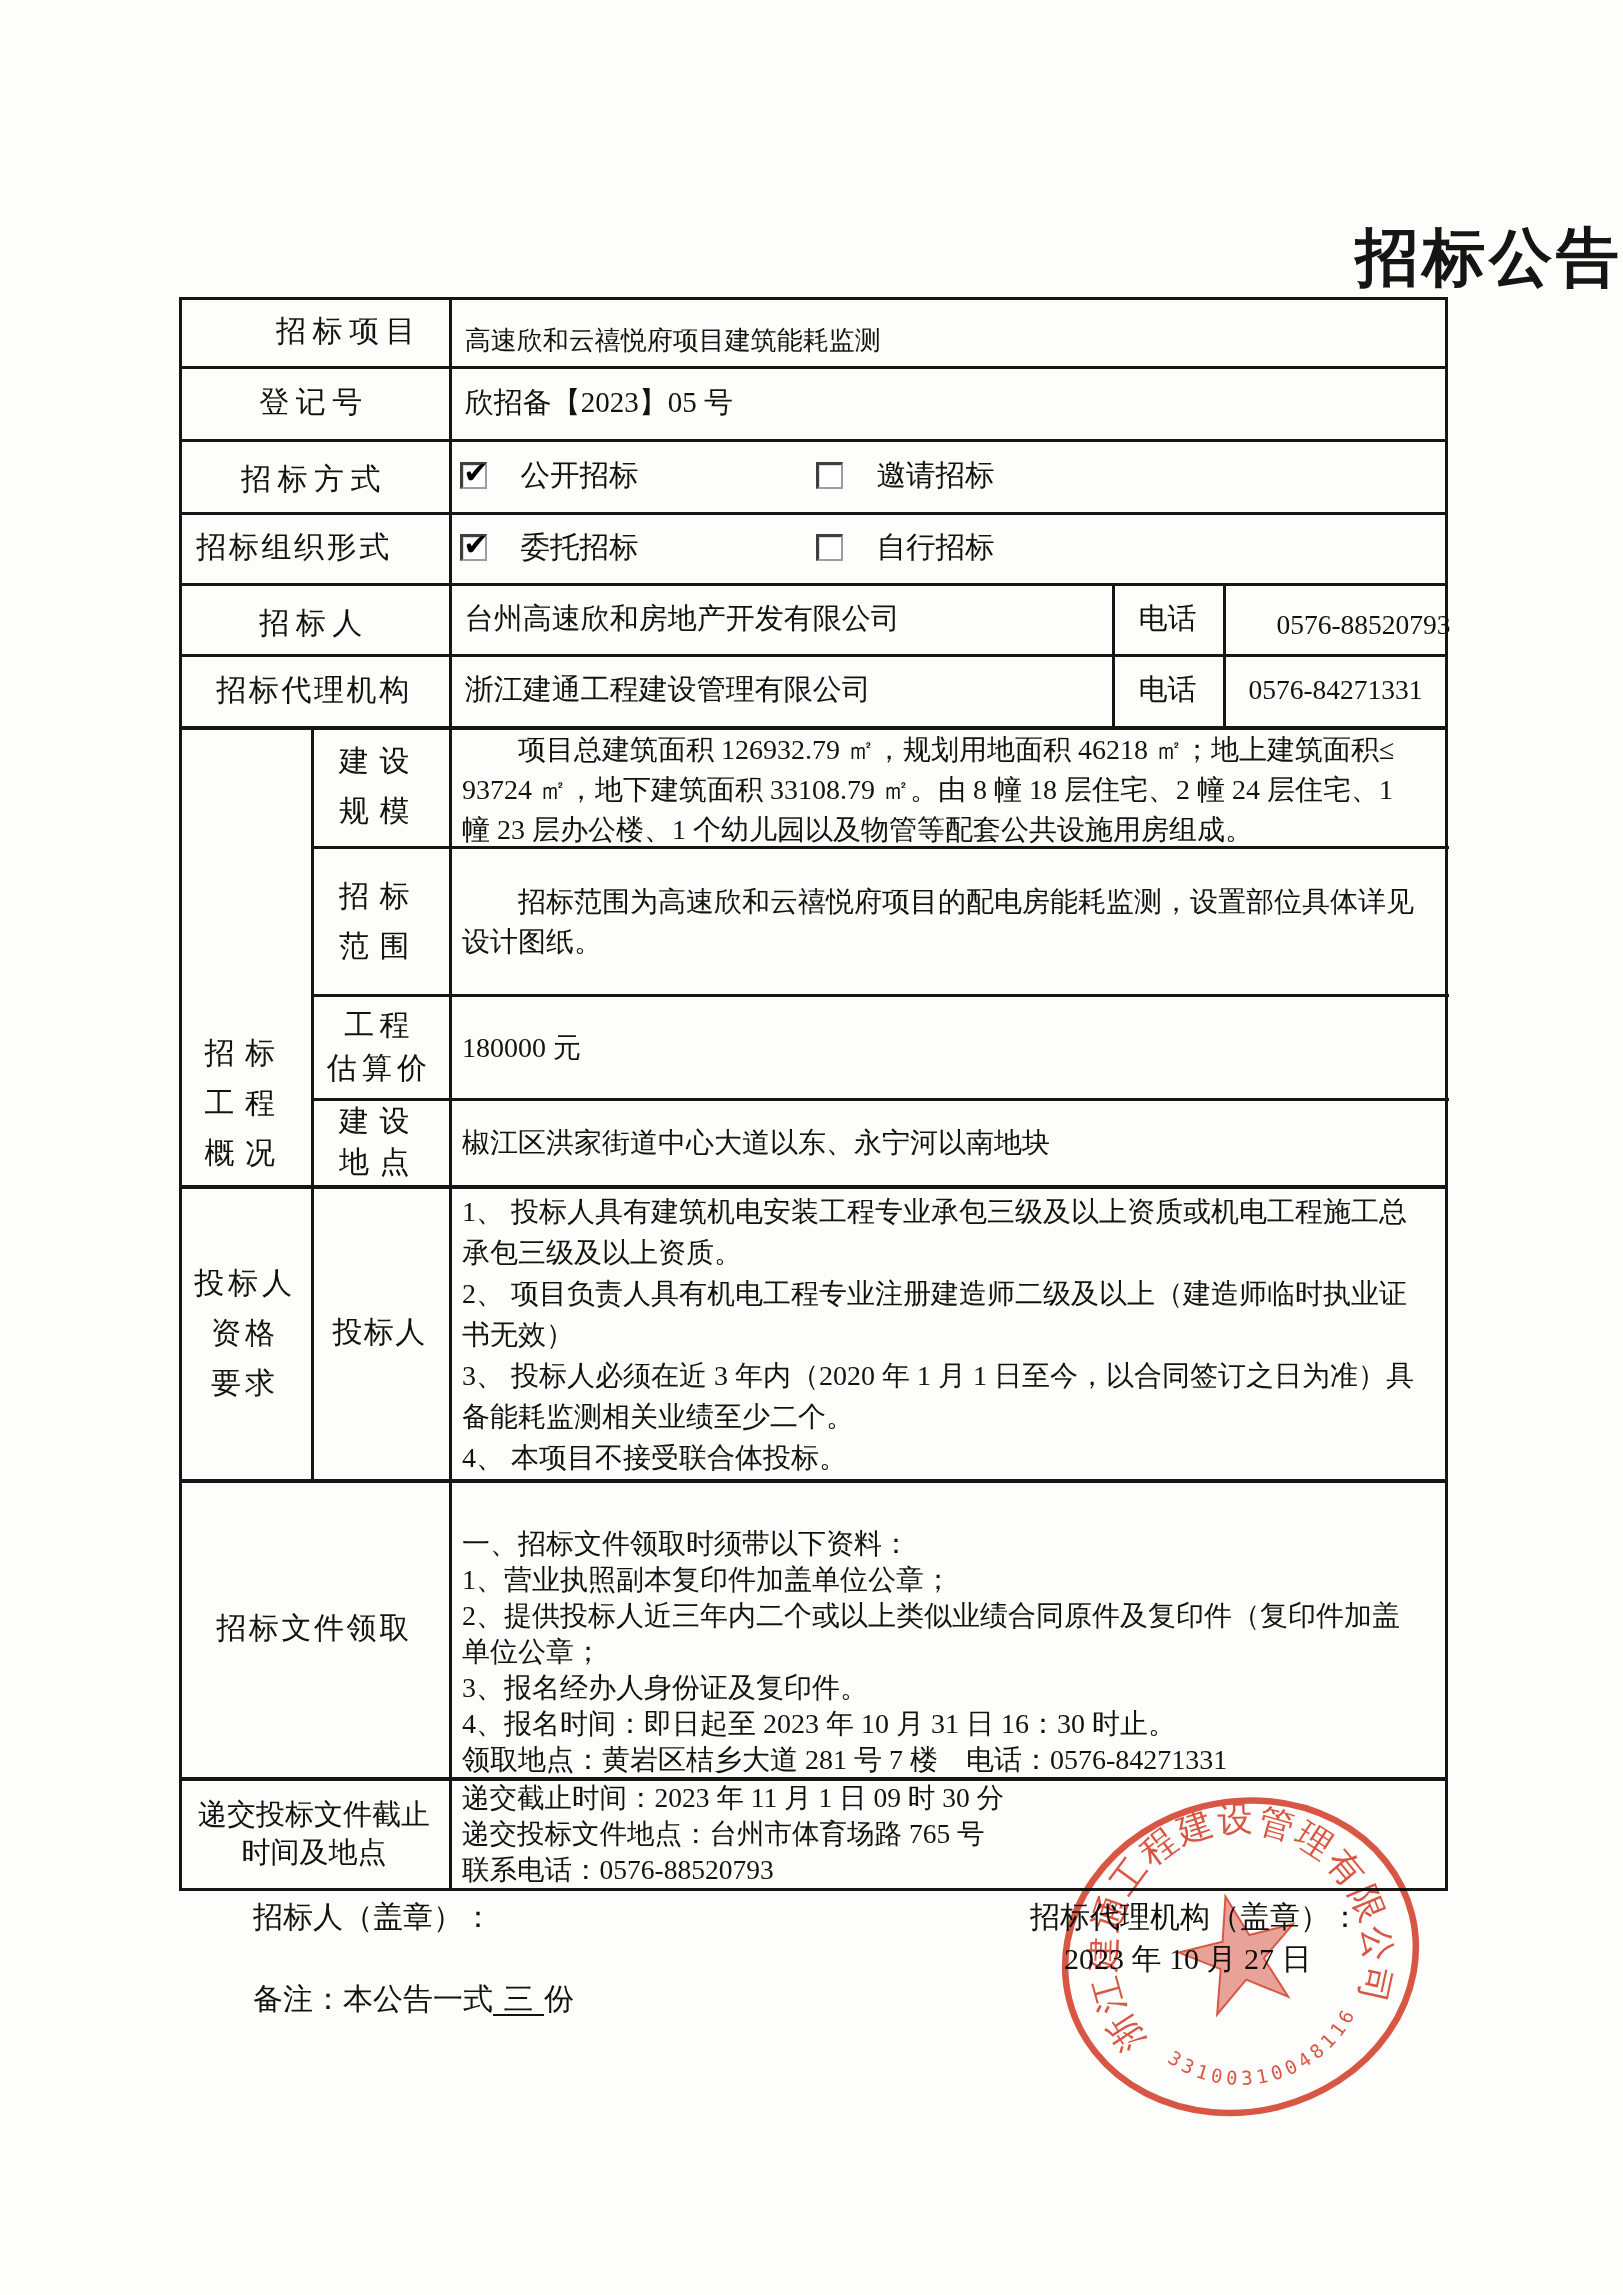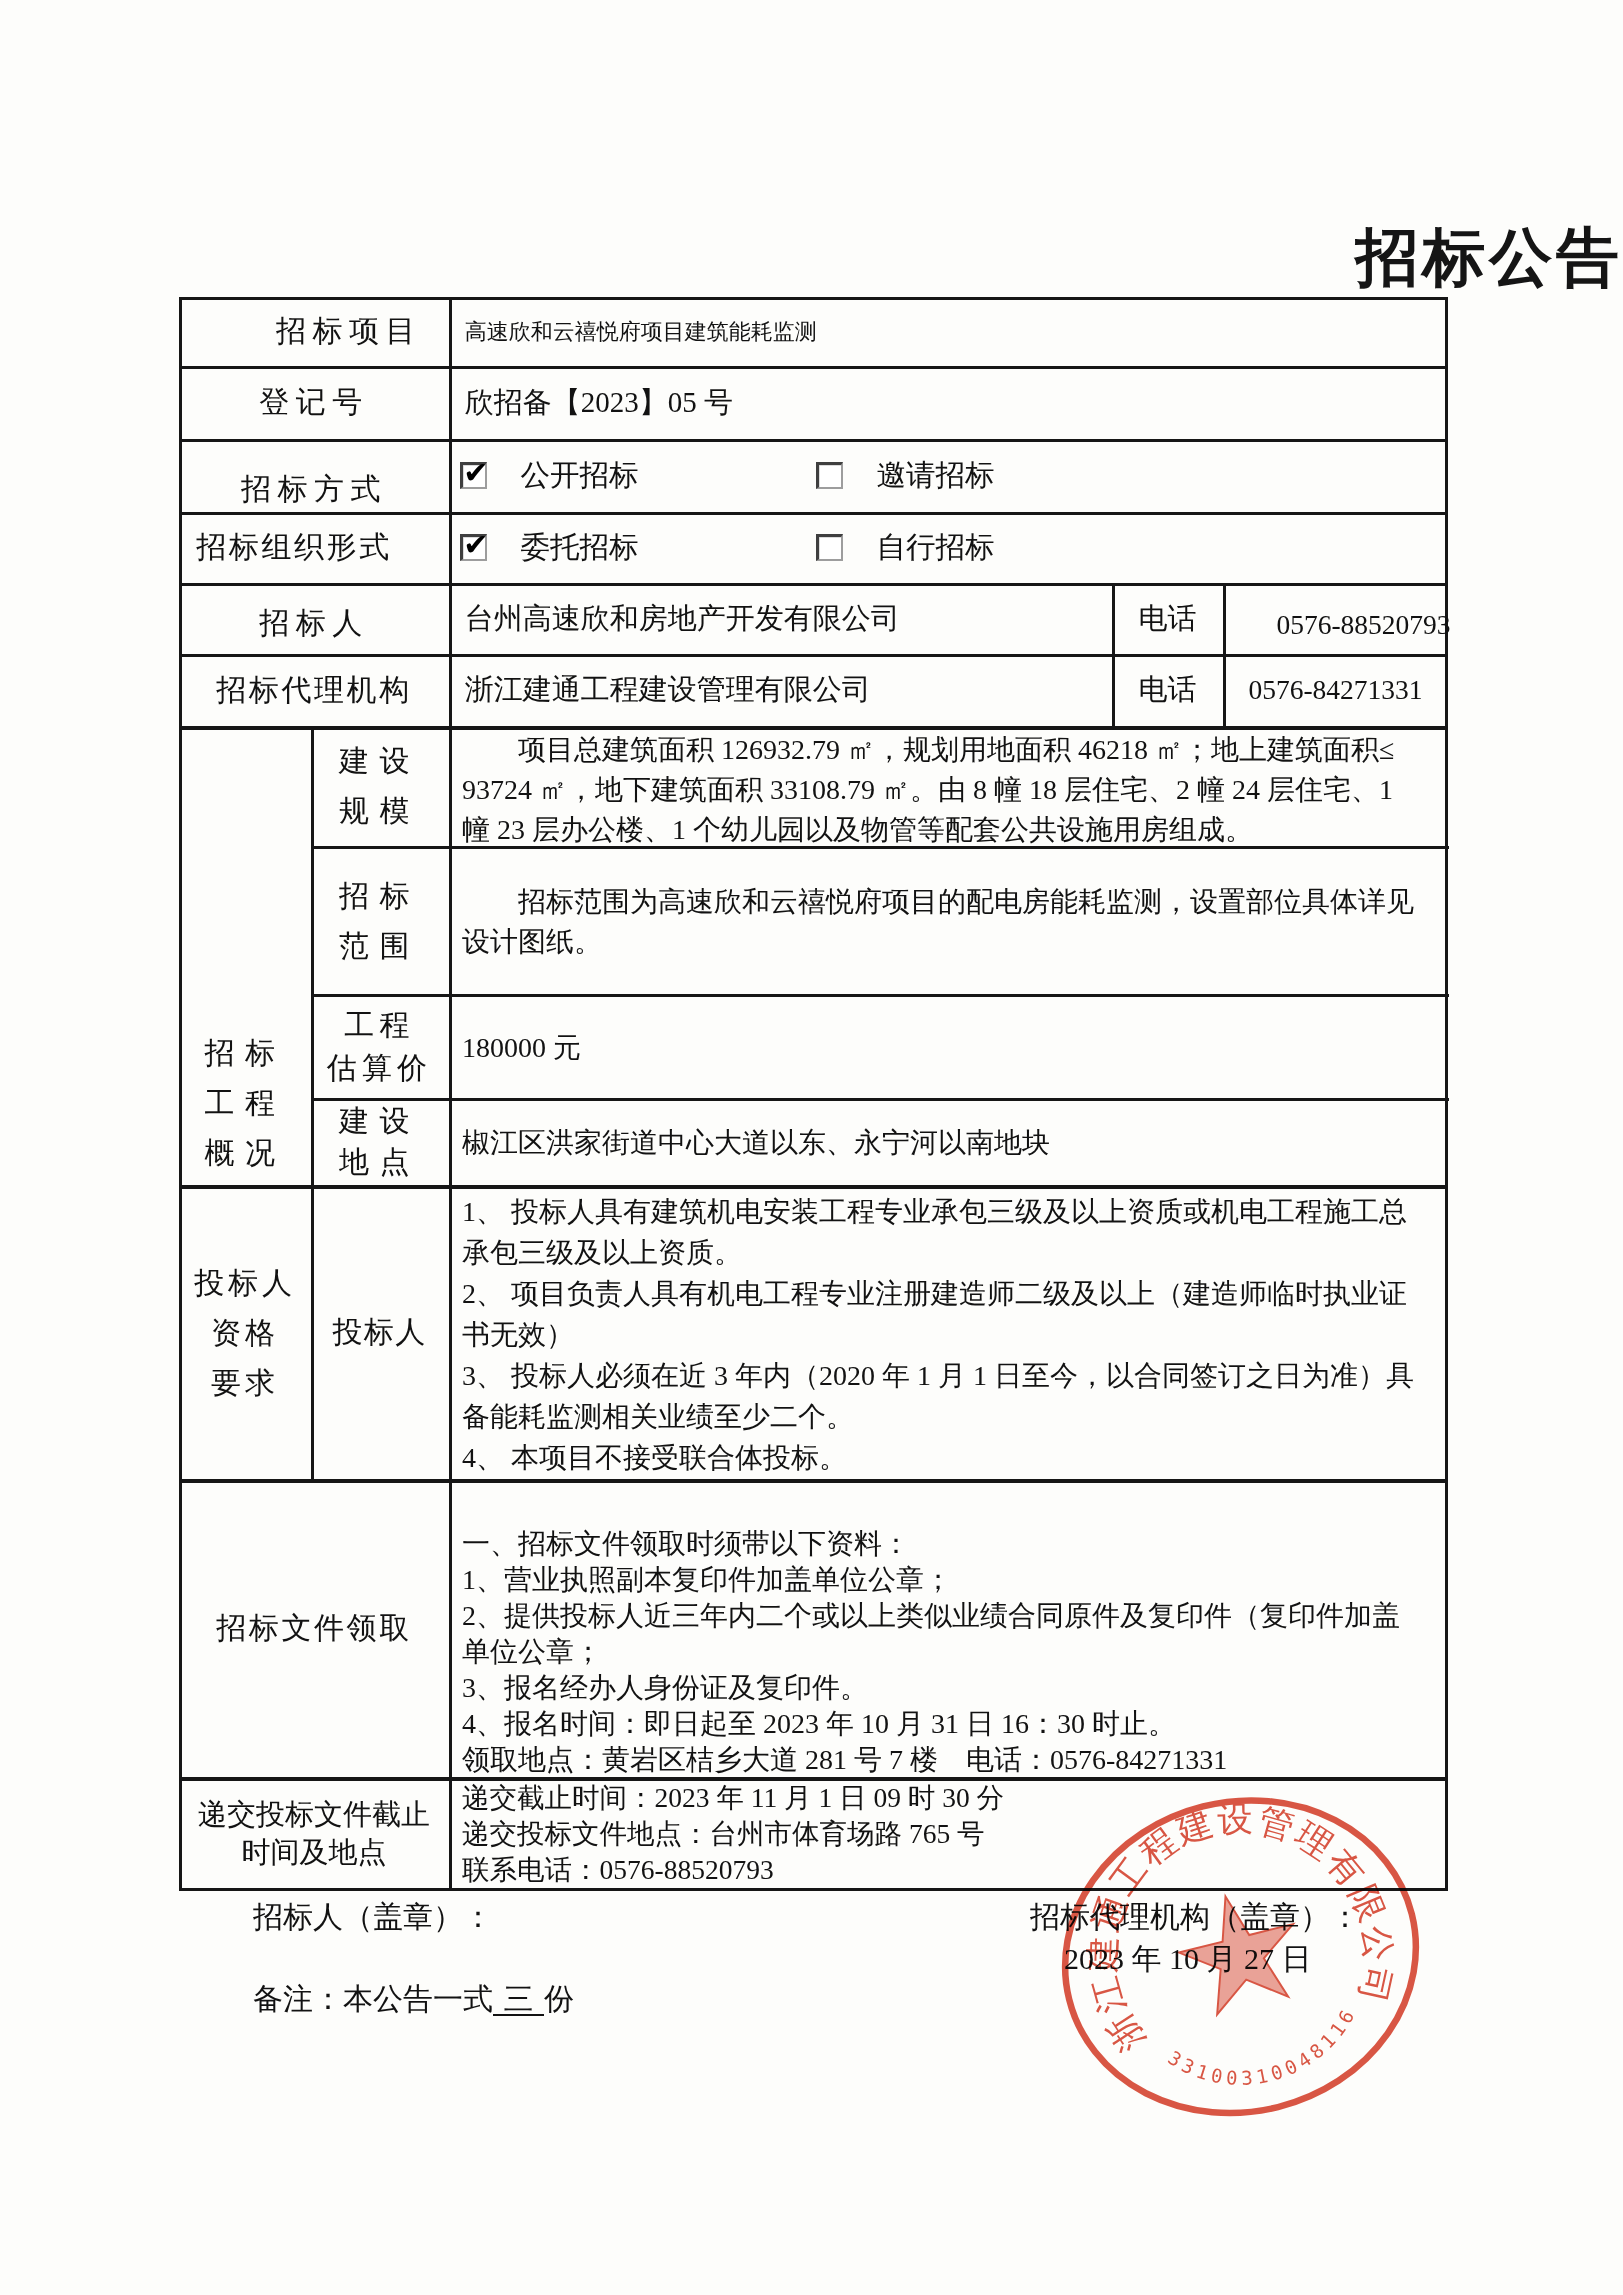--- a/index.html
+++ b/index.html
@@ -66,26 +66,26 @@
   <div class="hline thick" style="top:888px"></div>
   <div class="hline thick" style="top:1182px"></div>
   <div class="hline thick" style="top:1480px"></div>
 
   <div class="vline" style="left:270px;height:1594px"></div>
   <div class="vline" style="left:132px;top:429px;height:756px"></div>
   <div class="vline" style="left:933px;top:286px;height:145px"></div>
   <div class="vline" style="left:1044px;top:286px;height:145px"></div>
 
   <div class="cell center label" style="left:16px;top:0;width:308px;height:69px">招标项目</div>
-  <div class="cell value" style="left:270px;top:0;width:999px;height:69px;font-size:22px">高速欣和云禧悦府项目建筑能耗监测</div>
+  <div class="cell value" style="left:270px;top:9px;width:999px;height:69px;font-size:26px">高速欣和云禧悦府项目建筑能耗监测</div>
 
   <div class="cell center label" style="left:0;top:69px;width:270px;height:73px">登记号</div>
   <div class="cell value" style="left:270px;top:69px;width:999px;height:73px">欣招备【2023】05 号</div>
 
-  <div class="cell center label" style="left:0;top:156px;width:270px;height:73px">招标方式</div>
+  <div class="cell center label" style="left:0;top:146px;width:270px;height:73px">招标方式</div>
   <div class="cell optrow" style="left:270px;top:142px;width:999px;height:73px;padding-left:10.5px">
     <span class="cb">
         <span class="mark">✔</span>
       </span>
     <span class="optlabel">公开招标</span>
     <span class="cb opt2">
         <span class="mark"></span>
       </span>
     <span class="optlabel">邀请招标</span>
   </div>

